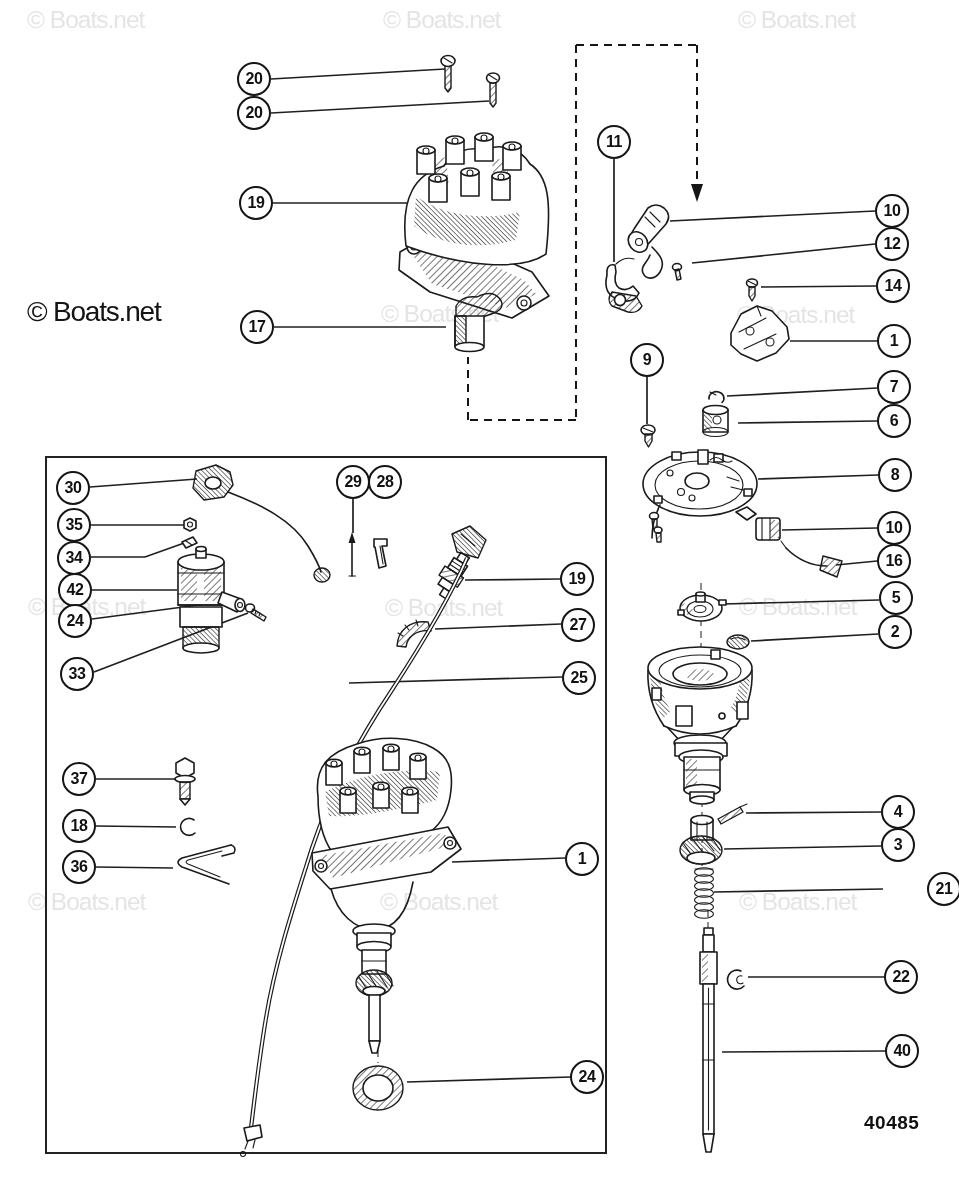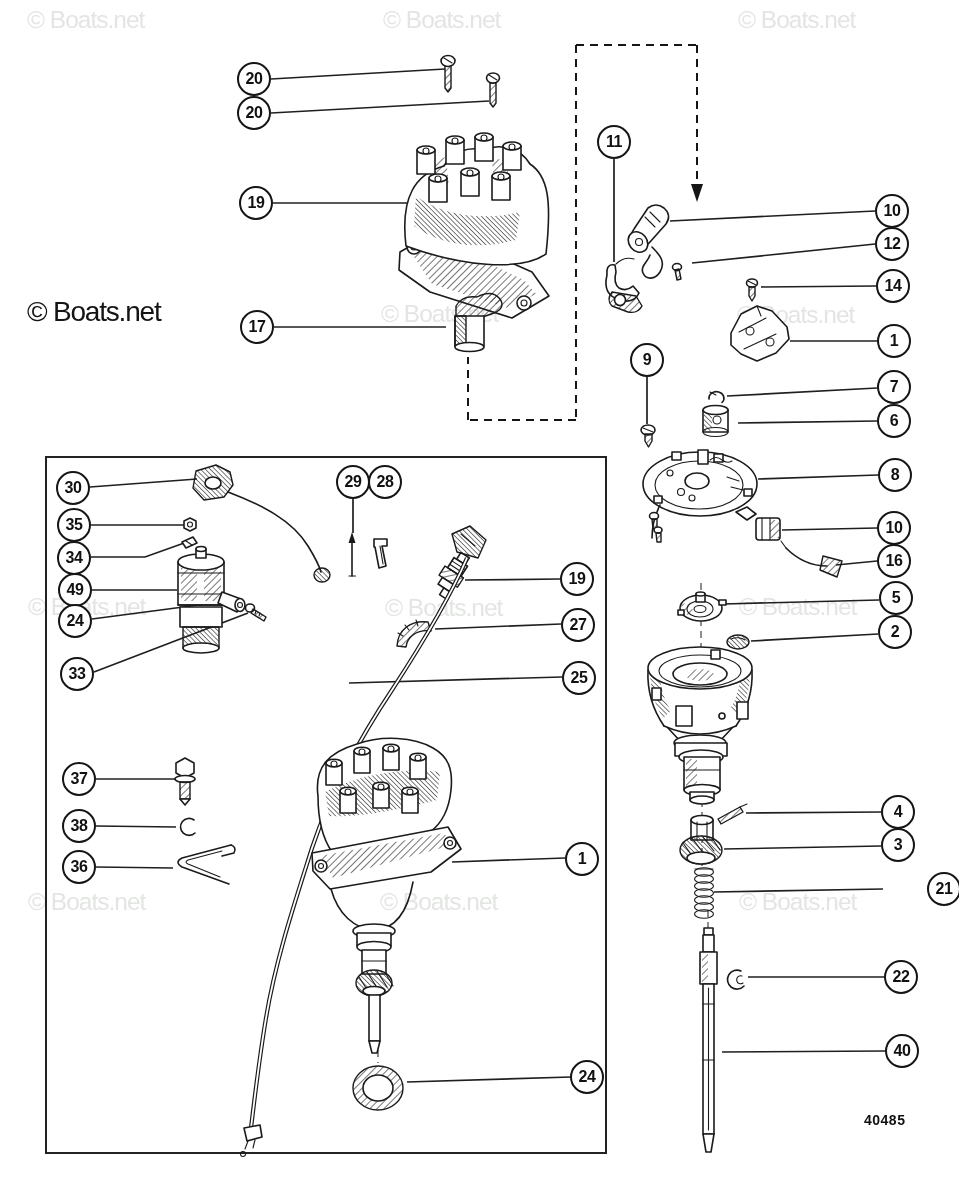--- a/index.html
+++ b/index.html
@@ -6,21 +6,21 @@
   #stage{position:relative;width:959px;height:1200px;background:#fff;overflow:hidden;
          font-family:"Liberation Sans",sans-serif;}
   .wm{position:absolute;font-size:24.5px;letter-spacing:-1px;color:#e2e5e2;white-space:nowrap;
       font-family:"Liberation Sans",sans-serif;user-select:none;}
   .wmd{position:absolute;font-size:28px;letter-spacing:-1.2px;color:#141414;white-space:nowrap;
       font-family:"Liberation Sans",sans-serif;}
   svg{position:absolute;left:0;top:0;}
   .co{position:absolute;width:34px;height:34px;border:2.6px solid #151515;border-radius:50%;
       background:#fff;box-sizing:border-box;display:flex;align-items:center;justify-content:center;
       font-weight:bold;font-size:16px;letter-spacing:-0.5px;color:#111;z-index:5;}
-  .dn{position:absolute;font-weight:bold;font-size:14px;color:#111;letter-spacing:0.5px;z-index:4;}
+  .dn{position:absolute;font-weight:bold;font-size:19px;color:#111;letter-spacing:0.5px;z-index:4;}
   
   .s{stroke:#1b1b1b;fill:none;stroke-width:1.6;stroke-linecap:round;stroke-linejoin:round;}
   .t{stroke:#1b1b1b;fill:none;stroke-width:1.1;stroke-linecap:round;stroke-linejoin:round;}
   .f{fill:#fff;stroke:#1b1b1b;stroke-width:1.6;stroke-linejoin:round;}
   .h{fill:url(#h1);stroke:#1b1b1b;stroke-width:1.4;stroke-linejoin:round;}
   .d{fill:url(#h2);stroke:#1b1b1b;stroke-width:1.4;stroke-linejoin:round;}
   .ld{stroke:#1f1f1f;stroke-width:1.7;fill:none;}
   .db{stroke:#161616;stroke-width:2;fill:none;stroke-dasharray:8 6;}
   .cl{stroke:#444;stroke-width:1.2;fill:none;stroke-dasharray:7 5;}
 </style>
@@ -473,28 +473,28 @@
   <div class="co" style="left:879px;top:581px">5</div>
   <div class="co" style="left:878px;top:615px">2</div>
   <div class="co" style="left:881px;top:795px">4</div>
   <div class="co" style="left:881px;top:828px">3</div>
   <div class="co" style="left:927px;top:872px">21</div>
   <div class="co" style="left:884px;top:960px">22</div>
   <div class="co" style="left:885px;top:1034px">40</div>
   <div class="co" style="left:56px;top:471px">30</div>
   <div class="co" style="left:57px;top:508px">35</div>
   <div class="co" style="left:57px;top:541px">34</div>
-  <div class="co" style="left:58px;top:573px">49</div>
+  <div class="co" style="left:58px;top:573px">42</div>
   <div class="co" style="left:58px;top:604px">24</div>
   <div class="co" style="left:60px;top:657px">33</div>
   <div class="co" style="left:336px;top:465px">29</div>
   <div class="co" style="left:368px;top:465px">28</div>
   <div class="co" style="left:560px;top:562px">19</div>
   <div class="co" style="left:561px;top:608px">27</div>
   <div class="co" style="left:562px;top:661px">25</div>
   <div class="co" style="left:62px;top:762px">37</div>
-  <div class="co" style="left:62px;top:809px">38</div>
+  <div class="co" style="left:62px;top:809px">18</div>
   <div class="co" style="left:62px;top:850px">36</div>
   <div class="co" style="left:565px;top:842px">1</div>
   <div class="co" style="left:570px;top:1060px">24</div>
 
   <div class="dn" style="left:864px;top:1112px">40485</div>
 </div>
 
 </body></html>

